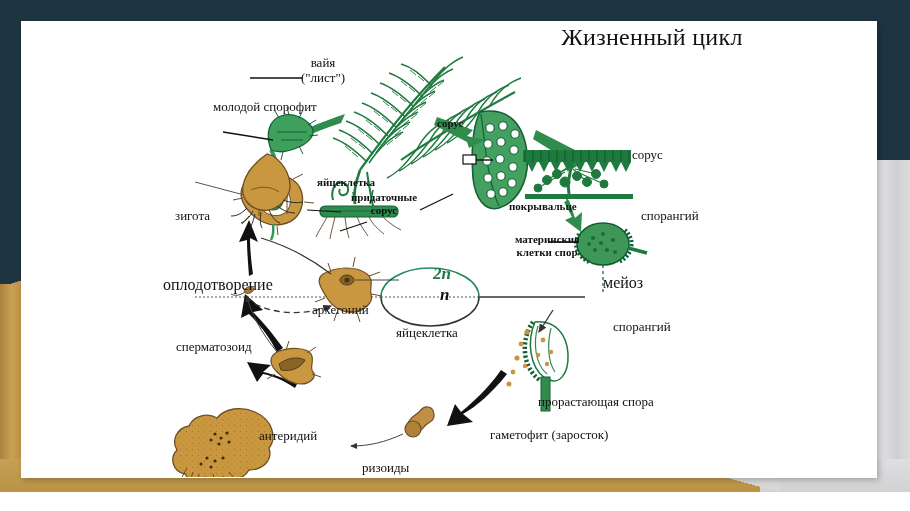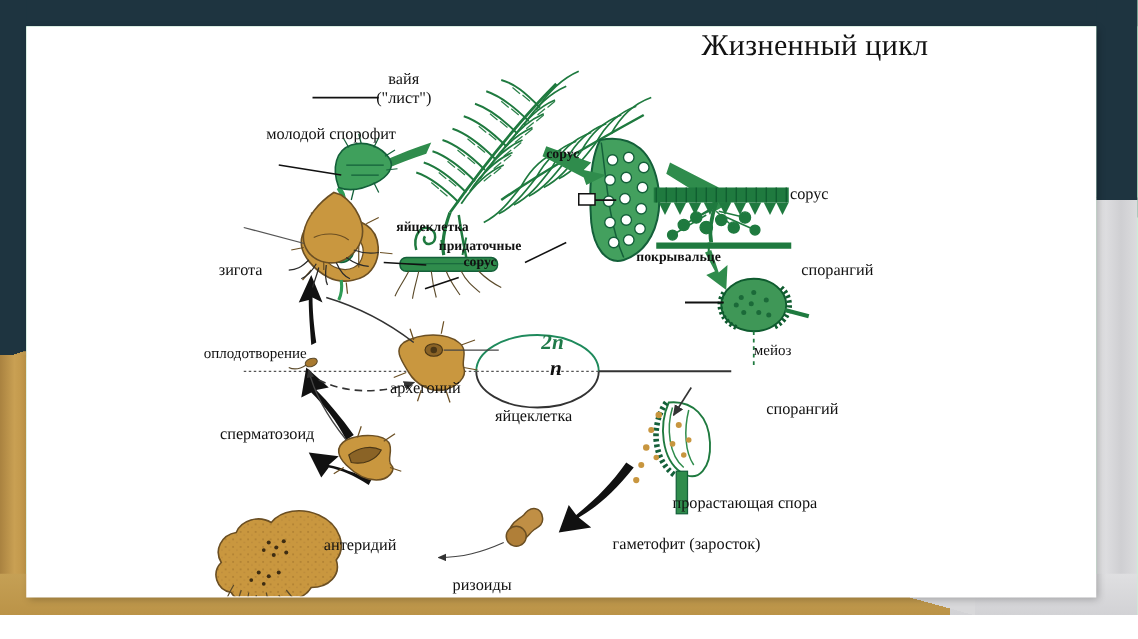--- a/index.html
+++ b/index.html
@@ -81,21 +81,21 @@
   .lbl{
     position:absolute;
     font-family:"Liberation Serif", serif;
     color:#111111;
     white-space:nowrap;
     line-height:1.15;
   }
   .lbl.s11{font-size:11px;font-weight:bold;}
   .lbl.s12{font-size:17px;}
   .lbl.s13{font-size:13px;}
-  .lbl.s16{font-size:12px;}
+  .lbl.s16{font-size:16px;}
   .lbl.center{text-align:center;}
   .lbl.ital{font-style:italic;font-weight:bold;}
   .lbl.green{color:#1f7a49;}
 </style>
 </head>
 <body>
 
 <div id="slide">
 
   <div class="frame-navy-top"></div>
@@ -562,20 +562,24 @@
     <div>придаточные</div>
     <div>сорус</div>
   </div>
 
   <div class="lbl s11" style="left:437px;top:117px;">сорус</div>
 
   <div class="lbl s13" style="left:632px;top:148px;">сорус</div>
 
   <div class="lbl s11" style="left:509px;top:200px;">покрывальце</div>
 
+  <div class="lbl s11 center" style="left:505px;top:233px;width:84px;">
+    <div>материнские</div>
+    <div>клетки спор</div>
+  </div>
 
   <div class="lbl s13" style="left:641px;top:209px;">спорангий</div>
 
   <div class="lbl s16" style="left:603px;top:274px;">мейоз</div>
 
   <div class="lbl s13" style="left:613px;top:320px;">спорангий</div>
 
   <div class="lbl s13" style="left:538px;top:395px;">прорастающая спора</div>
 
   <div class="lbl s13" style="left:490px;top:428px;">гаметофит (заросток)</div>

